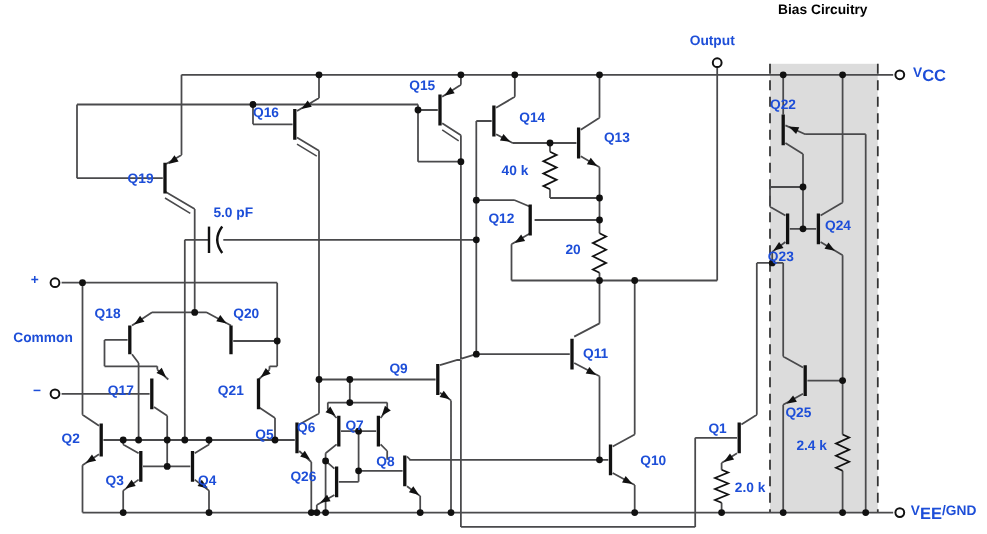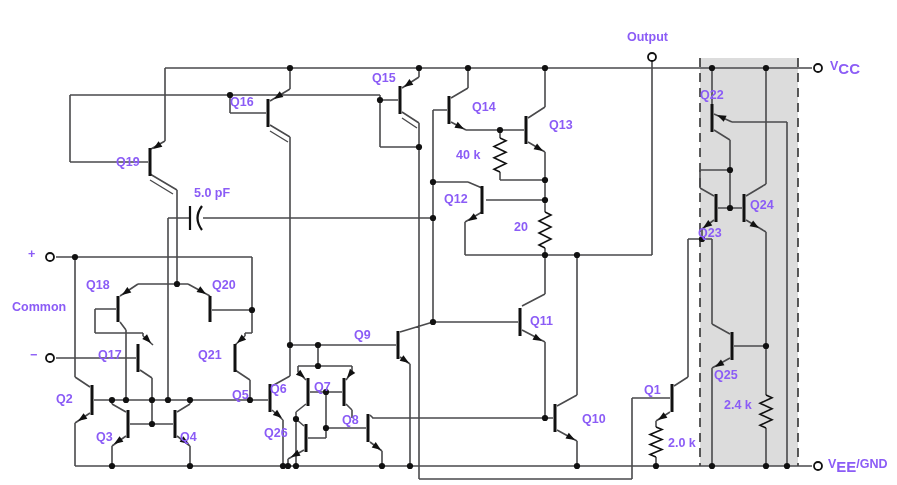--- a/index.html
+++ b/index.html
@@ -1,19 +1,19 @@
 <!DOCTYPE html>
 <html><head>
 <meta charset="utf-8">
 <style>
   html,body{margin:0;padding:0;background:#fff;}
   #stage{position:relative;width:897px;height:485px;background:#fff;overflow:hidden;
          font-family:"Liberation Sans",sans-serif;}
   svg{position:absolute;left:0;top:0;}
-  .lbl{position:absolute;font:bold 12.5px "Liberation Sans",sans-serif;color:#8b5cf6;
+  .lbl{position:absolute;font:bold 12.5px "Liberation Sans",sans-serif;color:#1d4ed8;
        white-space:nowrap;line-height:13px;}
   .lbl sub{font-size:15px;font-weight:bold;}
   .bias-note{position:absolute;left:683px;top:2px;width:130px;text-align:center;
        font:bold 12.5px "Liberation Sans",sans-serif;line-height:14px;}
 </style>
 </head>
 <body>
 
 <div id="stage">
 
@@ -177,20 +177,21 @@
       </g>
 
     <circle cx="50" cy="257" r="4" fill="#fff" stroke="#111" stroke-width="1.8"></circle>
     <circle cx="50" cy="358" r="4" fill="#fff" stroke="#111" stroke-width="1.8"></circle>
     <circle cx="652" cy="57" r="4" fill="#fff" stroke="#111" stroke-width="1.8"></circle>
     <circle cx="818" cy="68" r="4" fill="#fff" stroke="#111" stroke-width="1.8"></circle>
     <circle cx="818" cy="466" r="4" fill="#fff" stroke="#111" stroke-width="1.8"></circle>
   </svg>
 
   <div class="bias-note">
+    <div>Bias Circuitry</div>
   </div>
 
   <span class="lbl" style="left:627px;top:31px">Output</span>
   <span class="lbl" style="left:12px;top:301px">Common</span>
   <span class="lbl" style="left:28px;top:248px">+</span>
   <span class="lbl" style="left:30px;top:349px">−</span>
   <span class="lbl" style="left:830px;top:60px"><span>V</span><sub>CC</sub></span>
   <span class="lbl" style="left:828px;top:458px"><span>V</span><sub>EE</sub><span>/GND</span></span>
 
   <span class="lbl" style="left:194px;top:187px">5.0 pF</span>

